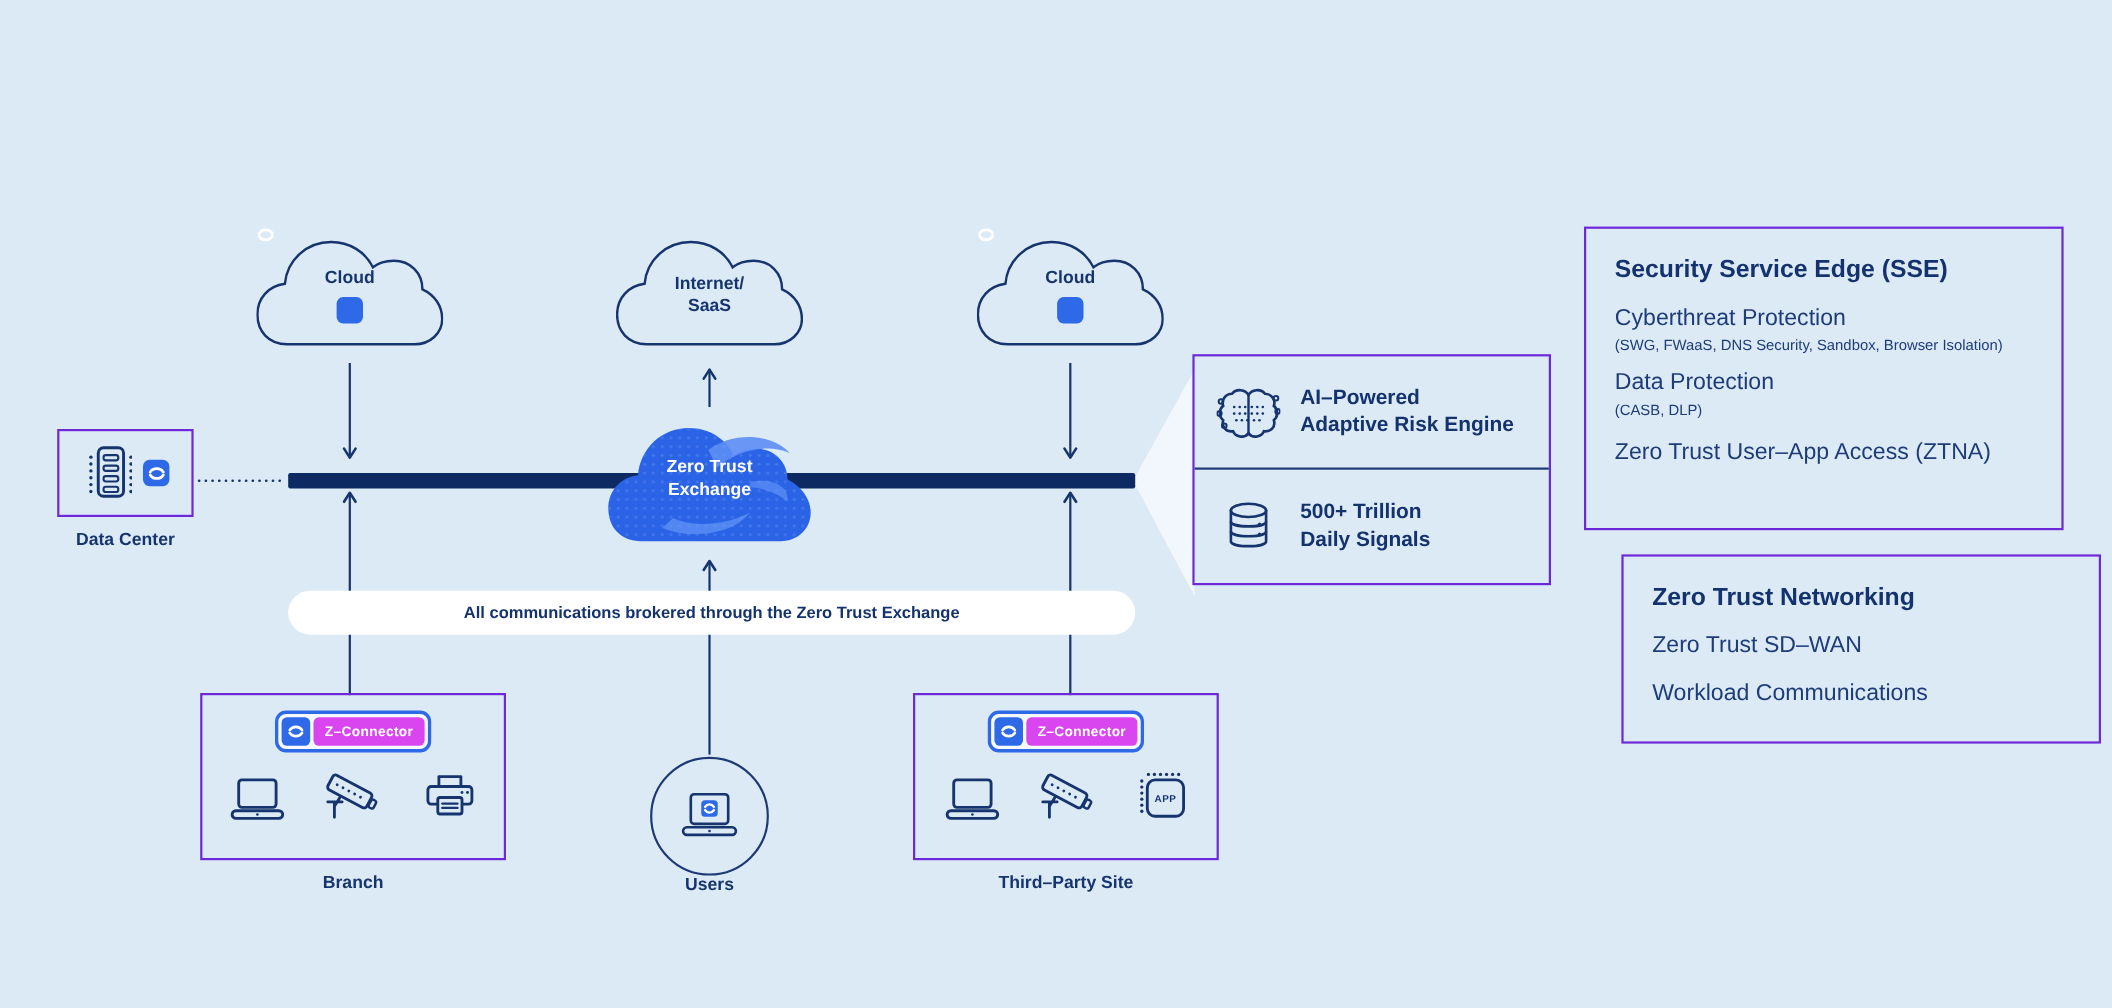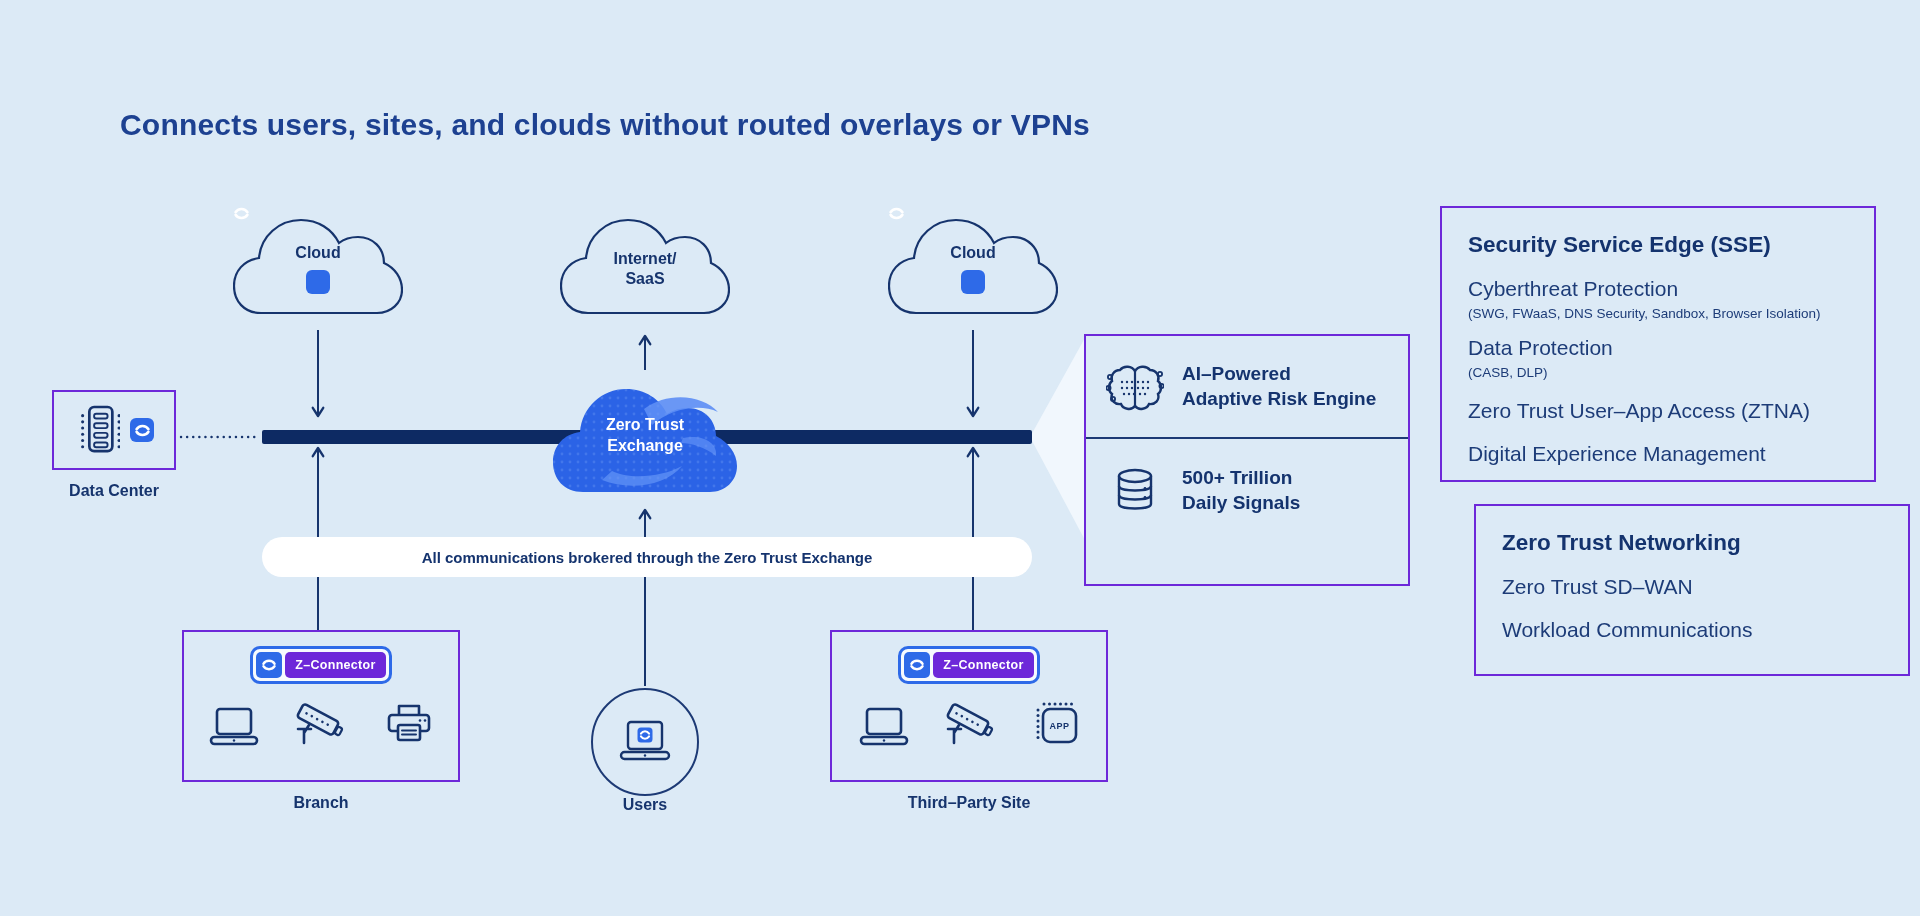--- a/index.html
+++ b/index.html
@@ -22,42 +22,41 @@
         display:flex;align-items:center;justify-content:center;font-size:15px;color:#14336e;}
   .pill .reg{font-weight:600;}
   .pill .strong{font-weight:800;margin-left:4px;}
   .nbox{border:2px solid #6d28d9;box-sizing:border-box;z-index:2;}
   .dc-box{left:52px;top:390px;width:124px;height:80px;display:flex;align-items:center;justify-content:center;gap:10px;}
   .site-box{width:278px;height:152px;top:630px;display:flex;flex-direction:column;align-items:center;}
   .site-icons{display:flex;align-items:flex-end;justify-content:center;gap:34px;margin-top:16px;}
   .blabel{font-size:16px;font-weight:700;text-align:center;z-index:2;}
   .users-circle{left:591px;top:688px;width:108px;height:108px;border:2px solid #1d3a75;border-radius:50%;
                 box-sizing:border-box;display:flex;align-items:center;justify-content:center;z-index:2;background:#dceaf6;}
-  .engine-box{left:1084px;top:334px;width:326px;height:252px;}
+  .engine-box{left:1084px;top:322px;width:326px;height:210px;}
   .engine-row{display:flex;align-items:center;gap:18px;height:103px;padding-left:20px;box-sizing:border-box;}
   .engine-row.first{border-bottom:2px solid #1d3a75;}
   .engine-text{font-size:19px;font-weight:700;line-height:1.3;color:#14336e;}
   .panel{left:1440px;width:436px;padding:24px 26px;box-sizing:border-box;background:#dceaf6;}
   .panel-title{font-size:22.5px;font-weight:700;color:#14336e;}
   .panel-item{font-size:21px;color:#1d3c78;margin-top:19px;}
   .panel-sub{font-size:13.5px;color:#1d3c78;margin-top:5px;}
   .sse{top:206px;height:276px;}
   .ztn{top:504px;height:172px;margin-left:34px;}
   .zbadge{display:inline-flex;align-items:stretch;gap:3px;padding:3px;border:3px solid #2e6ae8;
           border-radius:10px;background:#f6fafe;margin-top:14px;}
   .zbadge-icon{width:26px;height:26px;background:#2e6ae8;border-radius:5px;display:flex;align-items:center;justify-content:center;}
-  .zbadge-text{background:#6d28d9;border-radius:5px;color:#fff;font-weight:700;font-size:12.5px;
+  .zbadge-text{background:#d946ef;border-radius:5px;color:#fff;font-weight:700;font-size:12.5px;
                display:flex;align-items:center;padding:0 10px;letter-spacing:.3px;}
 </style>
 </head>
 <body>
 
 <div class="canvas">
 
-  <div class="abs page-title">Connects users, sites, and clouds without routed overlays or VPNs</div>
 
   <svg class="abs overlay" width="1920" height="916" viewBox="0 0 1920 916">
     <defs>
       <marker id="arrow" viewBox="0 0 12 12" refX="9" refY="6" markerWidth="14" markerHeight="14" orient="auto" markerUnits="userSpaceOnUse">
         <path d="M2,1.5 L9,6 L2,10.5" fill="none" stroke="#16346d" stroke-width="2" stroke-linecap="round" stroke-linejoin="round"></path>
       </marker>
     </defs>
 
     <polygon points="1030,437 1086,336 1086,542" fill="#f1f7fd"></polygon>
 
@@ -328,21 +327,20 @@
     </div>
   </div>
 
   <div class="abs nbox panel sse">
     <div class="panel-title">Security Service Edge (SSE)</div>
     <div class="panel-item">Cyberthreat Protection</div>
     <div class="panel-sub">(SWG, FWaaS, DNS Security, Sandbox, Browser Isolation)</div>
     <div class="panel-item" style="margin-top:15px;">Data Protection</div>
     <div class="panel-sub">(CASB, DLP)</div>
     <div class="panel-item">Zero Trust User–App Access (ZTNA)</div>
-    <div class="panel-item">Digital Experience Management</div>
   </div>
 
   <div class="abs nbox panel ztn">
     <div class="panel-title">Zero Trust Networking</div>
     <div class="panel-item">Zero Trust SD–WAN</div>
     <div class="panel-item">Workload Communications</div>
   </div>
 
 </div>
 

